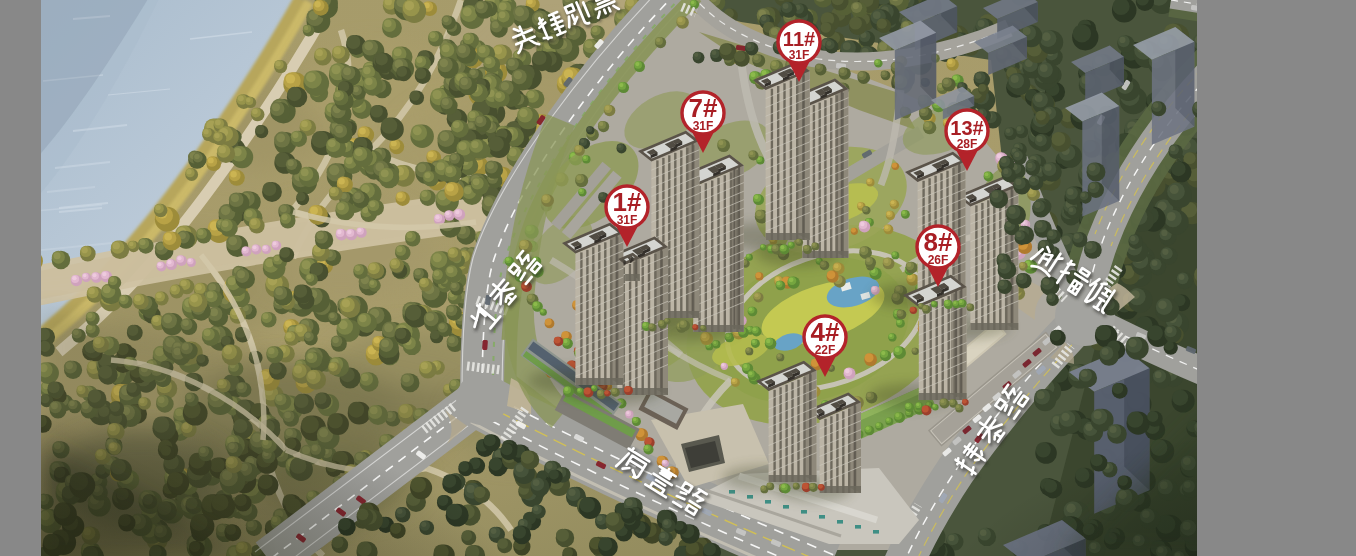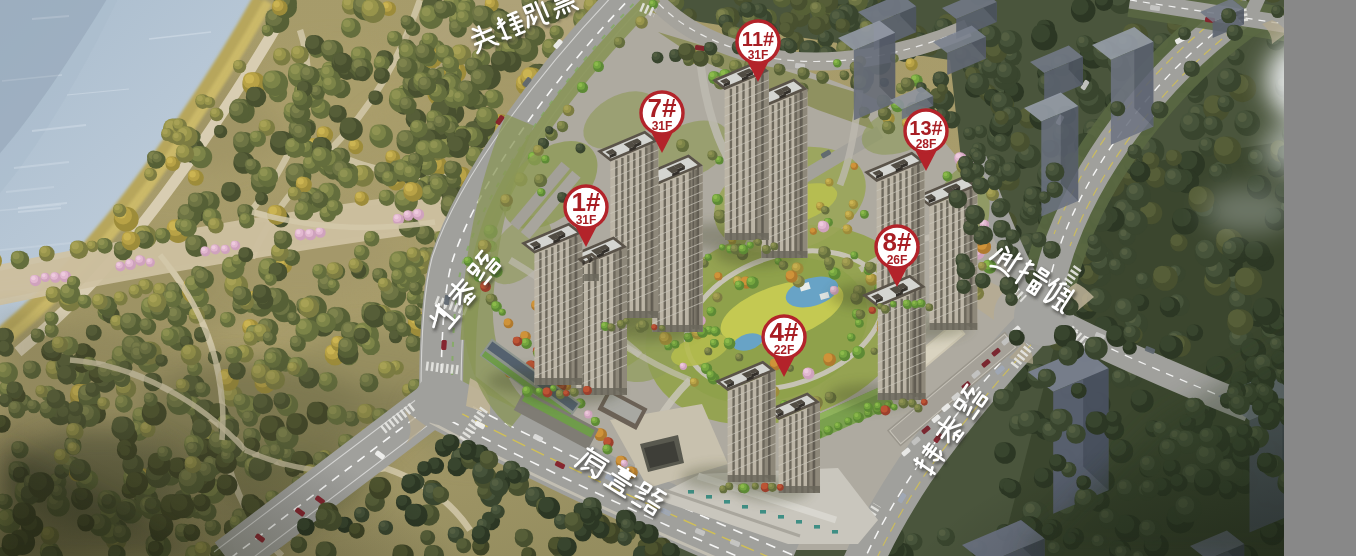--- a/index.html
+++ b/index.html
@@ -1,14 +1,14 @@
 <!DOCTYPE html>
 <html><head><meta charset="utf-8"><style>
 html,body{margin:0;padding:0;background:#888;}
-#stage{position:relative;width:1284px;height:556px;overflow:hidden;font-family:"Liberation Sans",sans-serif;}
+#stage{position:relative;width:1156px;height:556px;overflow:hidden;font-family:"Liberation Sans",sans-serif;margin-left:41px;}
 </style></head><body>
 <div id="stage">
 <svg width="1356" height="556" viewBox="0 0 1356 556">
 <defs>
 <radialGradient id="vigBL" cx="-0.02" cy="1.1" r="0.38">
  <stop offset="0" stop-color="#181a0c" stop-opacity="0.72"></stop>
  <stop offset="0.55" stop-color="#20220f" stop-opacity="0.34"></stop>
  <stop offset="1" stop-color="#000000" stop-opacity="0"></stop>
 </radialGradient>
 <radialGradient id="vigBR" cx="1.02" cy="1.1" r="0.36">

